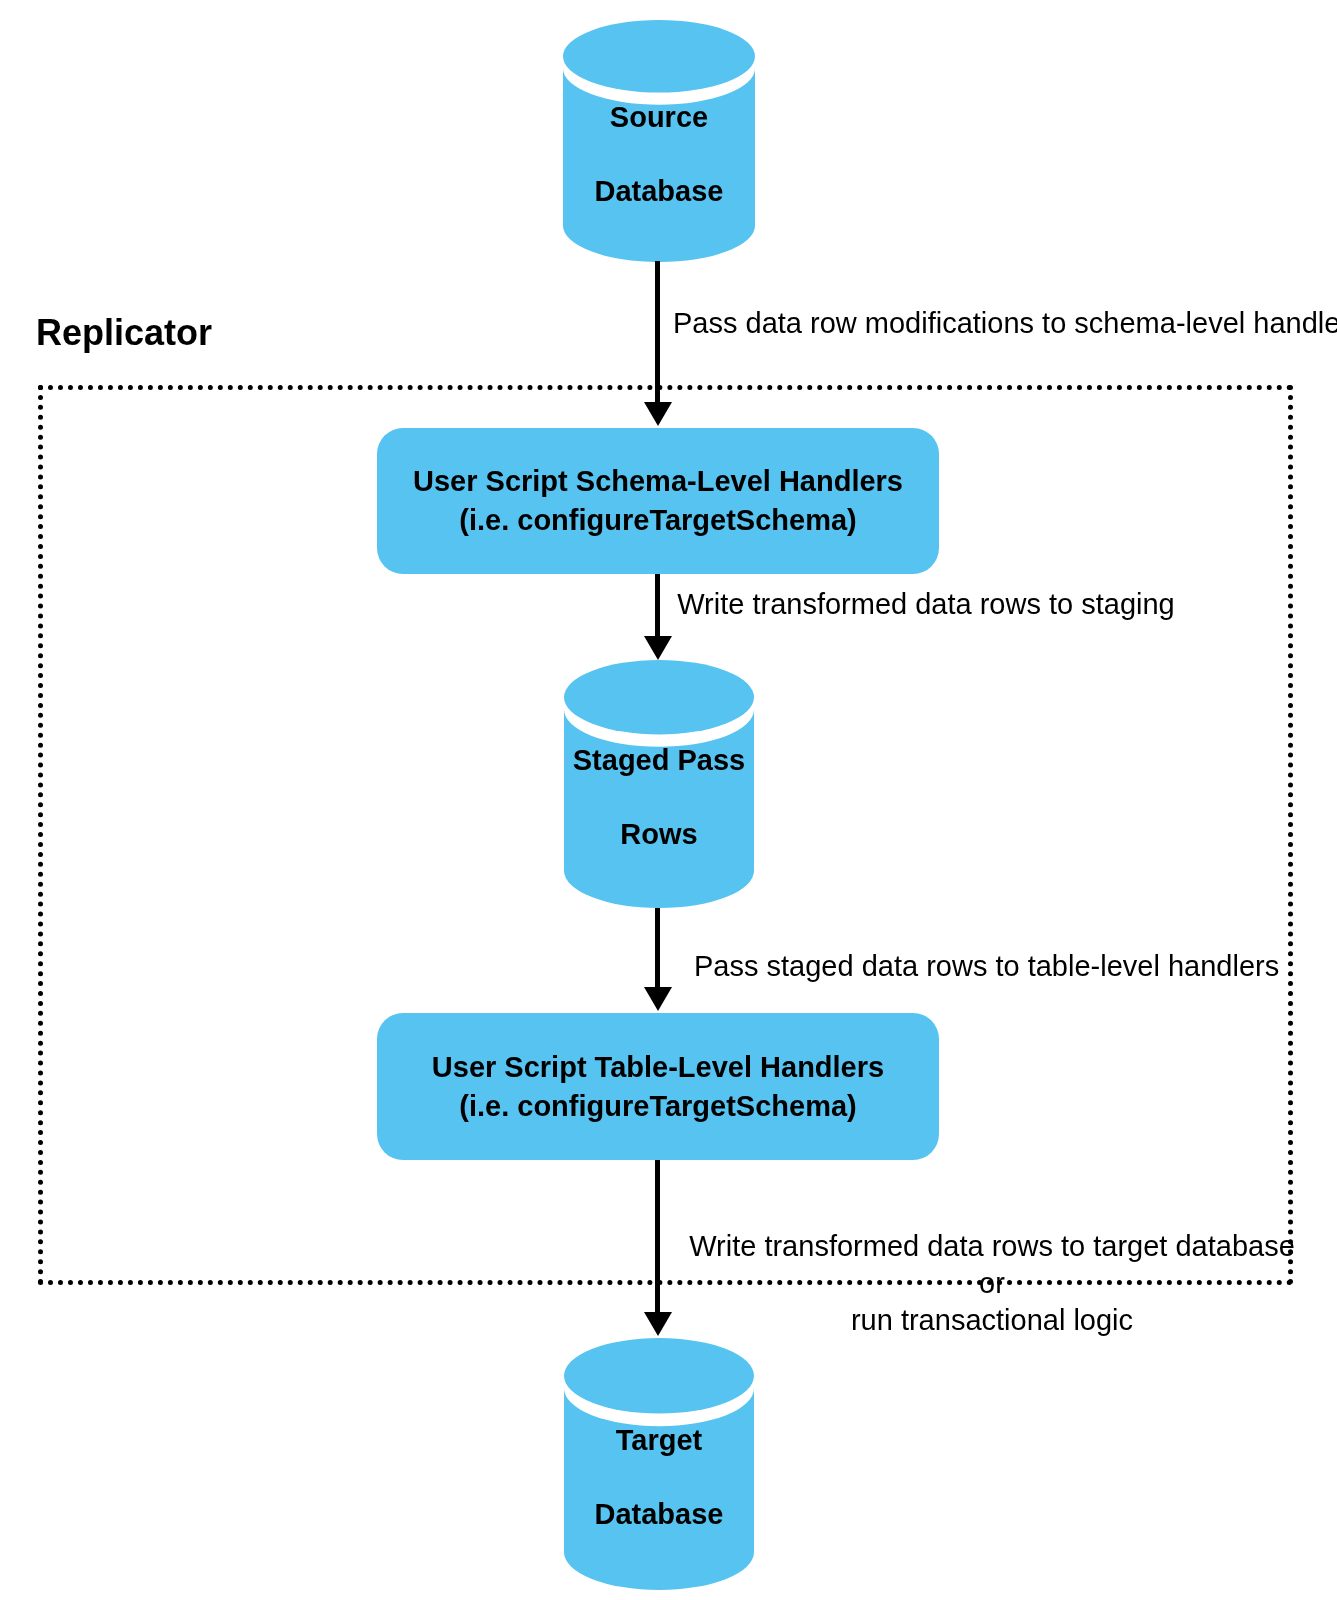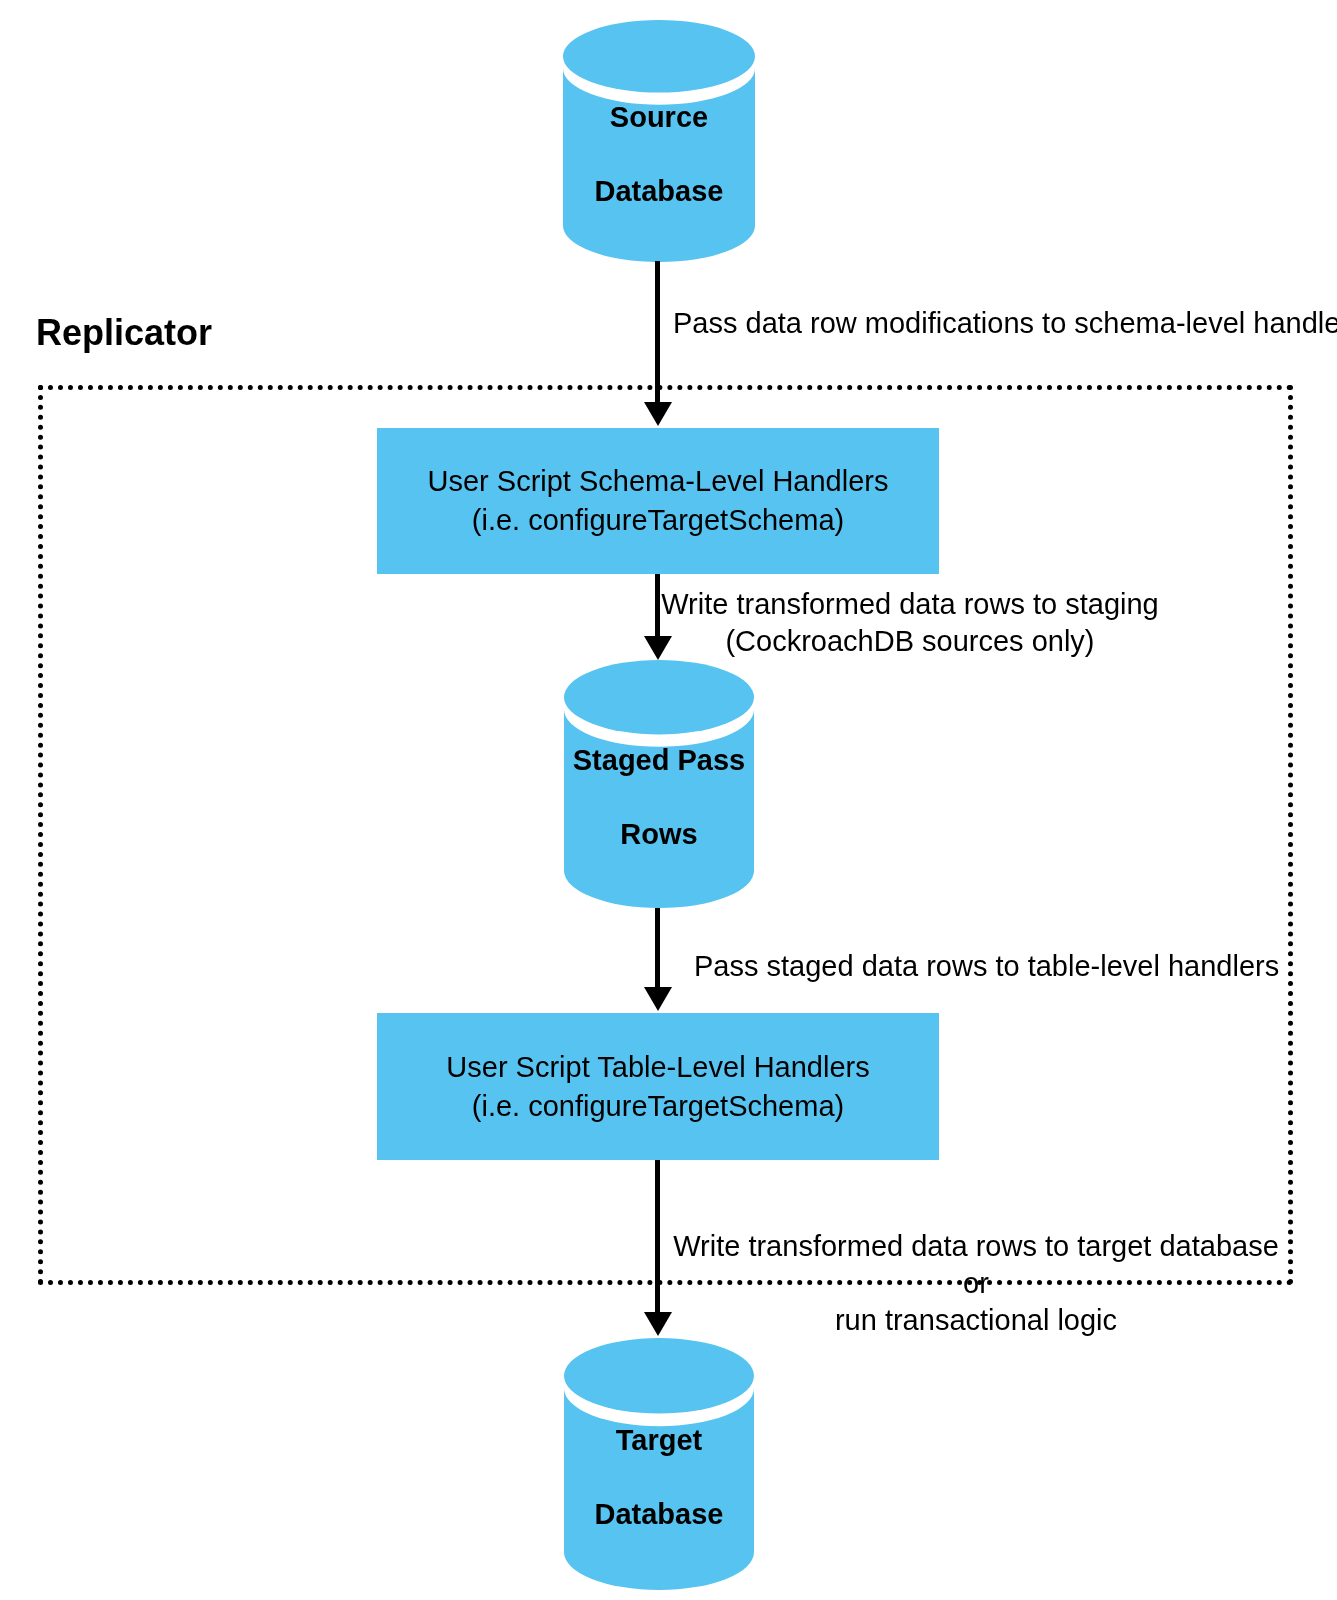--- a/index.html
+++ b/index.html
@@ -45,23 +45,24 @@
   }
   
   .proc-rect {
     position: absolute;
     background: var(--node-fill, #56C3F1);
     display: flex;
     flex-direction: column;
     align-items: center;
     justify-content: center;
     text-align: center;
-    font-weight: 400;
+    font-weight: 700;
     font-size: 29px;
     line-height: 39px;
+    border-radius: 26px;
   }
   
   .dotted-box {
     position: absolute;
     left: 38px;
     top: 385px;
     width: 1255px;
     height: 900px;
     border: 5px dotted #000000;
     box-sizing: border-box;
@@ -92,20 +93,21 @@
   
   .edge-label {
     position: absolute;
     font-size: 29px;
     line-height: 37px;
     white-space: nowrap;
   }
   .edge-label.centered {
     text-align: center;
     white-space: normal;
+    margin-left: 16px;
   }
   .edge-label .line { display: block; }
 </style>
 </head>
 <body>
 
 <div class="canvas">
 
   <div class="cylinder" style="left:563px; top:20px; width:192px; height:242px;">
     <svg viewBox="0 0 190 240" preserveAspectRatio="none" aria-hidden="true">
@@ -128,21 +130,20 @@
 
   <div class="proc-rect" style="left:377px; top:428px; width:562px; height:146px;">
     <span class="line">User Script Schema-Level Handlers</span>
     <span class="line">(i.e. configureTargetSchema)</span>
   </div>
 
   <div class="edge-shaft" style="left:655px; top:574px; height:64px;"></div>
   <div class="edge-head" style="left:644px; top:636px;"></div>
   <div class="edge-label centered" style="left:660px; top:586px; width:500px;">
     <span class="line">Write transformed data rows to staging</span>
-    <span class="line">(CockroachDB sources only)</span>
   </div>
 
   <div class="cylinder" style="left:564px; top:660px; width:190px; height:248px;">
     <svg viewBox="0 0 190 240" preserveAspectRatio="none" aria-hidden="true">
       <path class="cyl-fill" d="M0,48 A95,36 0 0 0 190,48 L190,204 A95,36 0 0 1 0,204 Z"></path>
       <ellipse class="cyl-fill" cx="95" cy="36" rx="95" ry="36"></ellipse>
     </svg>
     <div class="cyl-label">
       <span class="line">Staged Pass</span>
       <span class="line">Rows</span>

